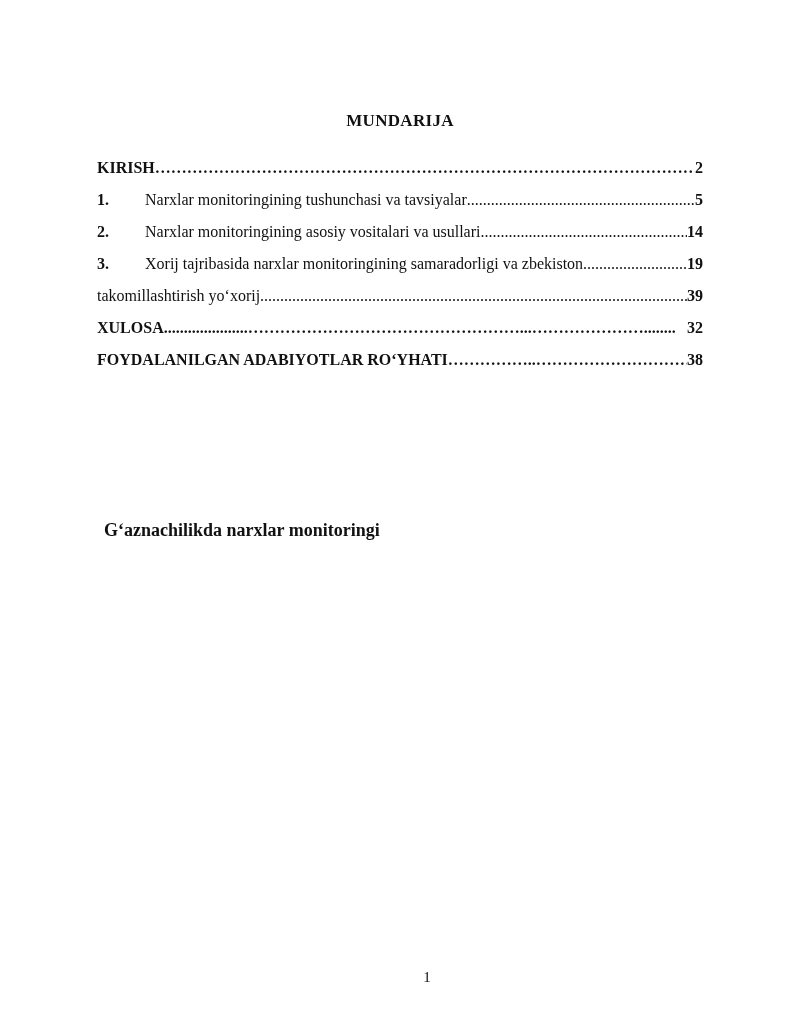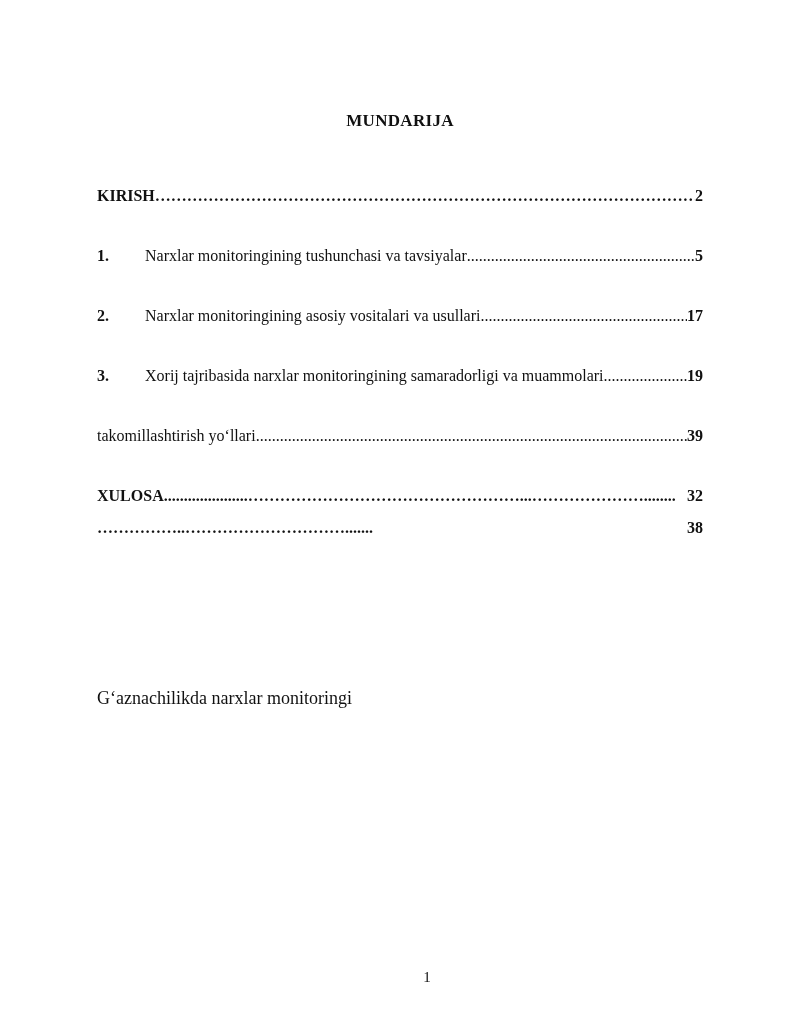--- a/index.html
+++ b/index.html
@@ -39,21 +39,20 @@
     font-size: 16px;
     line-height: 32px;
   }
   .row .num {
     flex: 0 0 48px;
     font-weight: bold;
   }
   .row .label {
     flex: 0 0 auto;
     white-space: pre;
-    margin-top: 28px;
   }
   .row .leader {
     flex: 1 1 0;
     min-width: 0;
     overflow: hidden;
     white-space: nowrap;
   }
   .row .pagenum {
     flex: 0 0 auto;
     font-weight: bold;
@@ -67,24 +66,24 @@
     line-height: 32px;
     text-align: justify;
     text-align-last: justify;
   }
   .jrow .num {
     display: inline-block;
     width: 48px;
     font-weight: bold;
   }
   .note {
-    margin: 138px 0 0 0;
+    margin: 138px 0 0 7px;
     font-size: 18px;
     line-height: 32px;
-    font-weight: normal;
+    font-weight: bold;
   }
   .footer-pagenum {
     position: absolute;
     left: 97px;
     top: 969px;
     width: 606px;
     text-align: center;
     text-indent: 54px;
     font-size: 15px;
     line-height: 16px;
@@ -110,44 +109,45 @@
         <span class="num">1.</span>
           <span class="label">Narxlar monitoringining tushunchasi va tavsiyalar</span>
           <span class="leader">..............................................................................................................................</span>
           <span class="pagenum">5</span>
       </div>
 
       <div class="row">
         <span class="num">2.</span>
           <span class="label">Narxlar monitoringining asosiy vositalari va usullari</span>
           <span class="leader">..............................................................................................................................</span>
-          <span class="pagenum">17</span>
+          <span class="pagenum">14</span>
       </div>
 
       <div class="row">
         <span class="num">3.</span>
-          <span class="label">Xorij tajribasida narxlar monitoringining samaradorligi va muammolari</span>
+          <span class="label">Xorij tajribasida narxlar monitoringining samaradorligi va zbekiston</span>
           <span class="leader">................................................................</span>
           <span class="pagenum">19</span>
       </div>
 
 
       <div class="row">
-        <span class="label">takomillashtirish yo‘llari</span>
+        <span class="label">takomillashtirish yo‘xorij</span>
           <span class="leader">..............................................................................................................................</span>
           <span class="pagenum">39</span>
       </div>
 
       <div class="row bold">
         <span class="label">XULOSA</span>
           <span class="leader">.....................……………………………………………...…………………........</span>
           <span class="pagenum">32</span>
       </div>
 
       <div class="row bold">
+        <span class="label">FOYDALANILGAN ADABIYOTLAR RO‘YHATI</span>
           <span class="leader">……………..………………………….......</span>
           <span class="pagenum">38</span>
       </div>
 
     </div>
 
     <p class="note">G‘aznachilikda narxlar monitoringi</p>
 
   </div>
 

